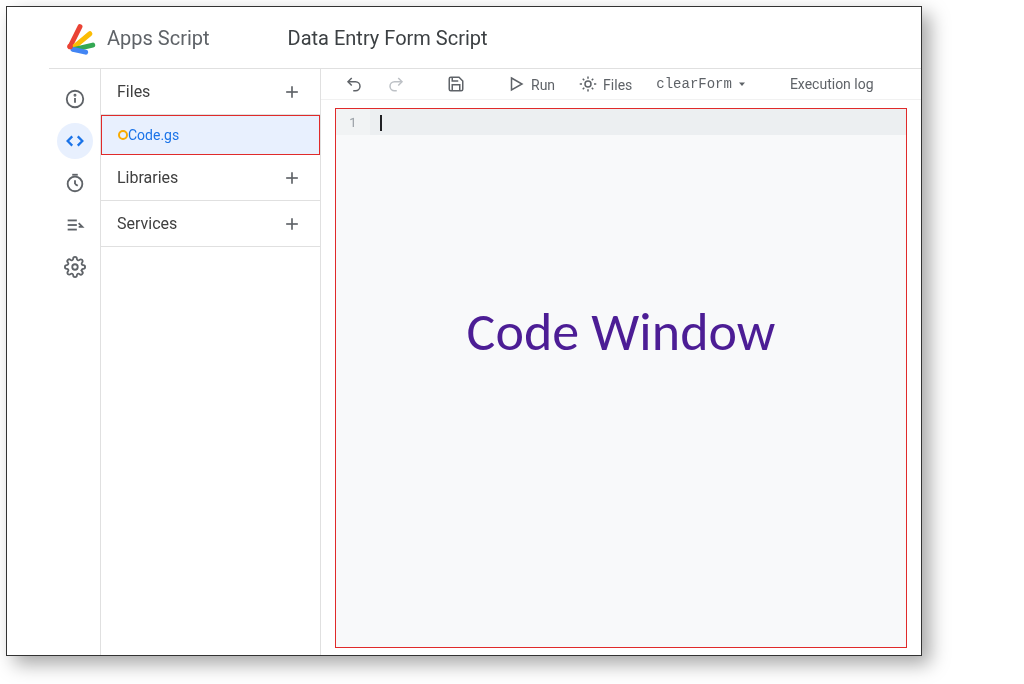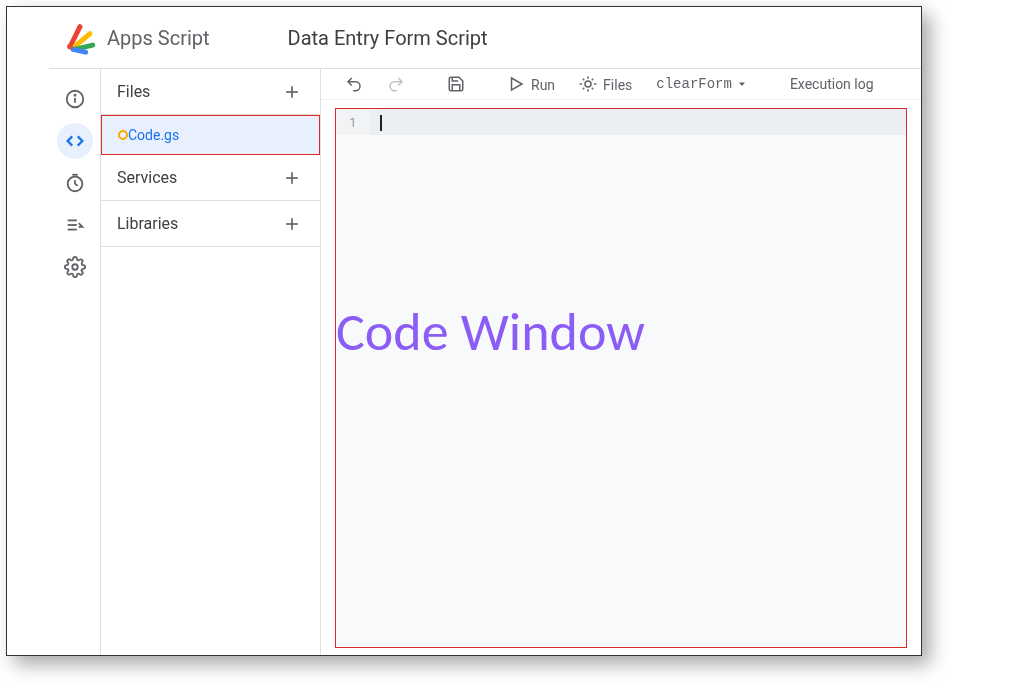--- a/index.html
+++ b/index.html
@@ -173,22 +173,23 @@
   .cursor {
     position: absolute;
     left: 44px; top: 6px;
     width: 1.5px; height: 16px;
     background: #202124;
   }
   .annotation {
     position: absolute;
     top: 190px;
     left: 0; right: 0;
+    text-align: center;
     font-size: 54px;
-    color: #8b5cf6;
+    color: #4c1d95;
     font-family: Calibri, Arial, sans-serif;
   }
 </style>
 </head>
 <body>
 
 <div class="app-frame">
 
   <div class="header">
     <svg class="logo" viewBox="0 0 48 48">
@@ -250,30 +251,30 @@
               <line x1="12" y1="5" x2="12" y2="19"></line>
               <line x1="5" y1="12" x2="19" y2="12"></line>
             </svg>
         </div>
       </div>
       <div class="file-row">
         <span class="file-status"></span>
         <span>Code.gs</span>
       </div>
       <div class="section-row">
-        <span>Services</span>
+        <span>Libraries</span>
         <div class="plus-btn">
           <svg width="20" height="20" viewBox="0 0 24 24" fill="none" stroke="currentColor" stroke-width="2">
               <line x1="12" y1="5" x2="12" y2="19"></line>
               <line x1="5" y1="12" x2="19" y2="12"></line>
             </svg>
         </div>
       </div>
       <div class="section-row">
-        <span>Libraries</span>
+        <span>Services</span>
         <div class="plus-btn">
           <svg width="20" height="20" viewBox="0 0 24 24" fill="none" stroke="currentColor" stroke-width="2">
               <line x1="12" y1="5" x2="12" y2="19"></line>
               <line x1="5" y1="12" x2="19" y2="12"></line>
             </svg>
         </div>
       </div>
     </div>
 
     <div class="main">

